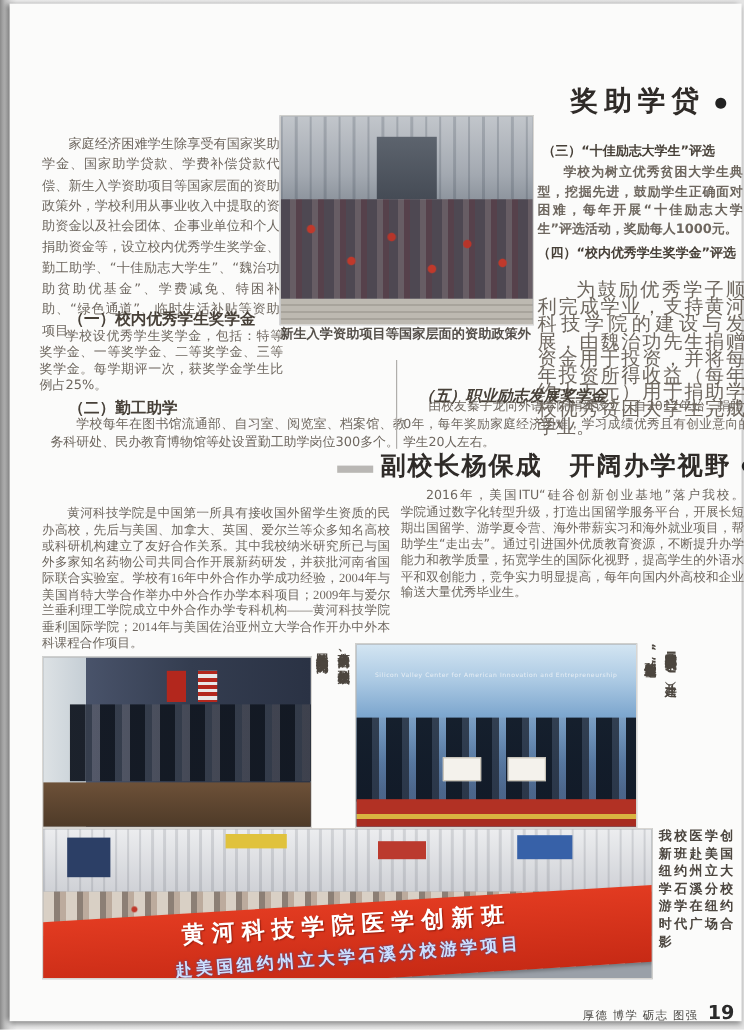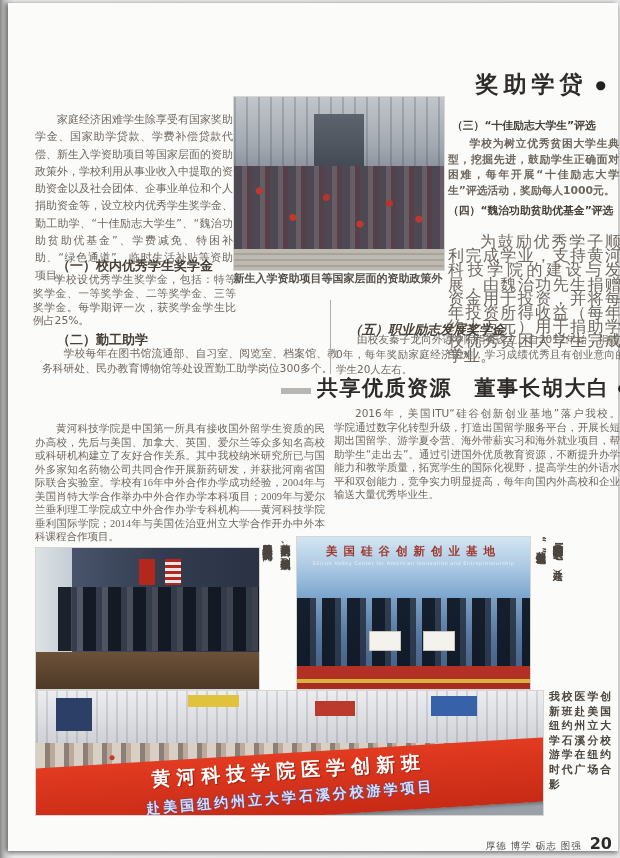--- a/index.html
+++ b/index.html
@@ -125,52 +125,51 @@
 
 <p class="abs subhead" style="left:57px;top:257px;">（一）校内优秀学生奖学金</p>
 <p class="abs para" style="left:33px;top:273px;width:203px;line-height:13.8px;">学校设优秀学生奖学金，包括：特等奖学金、一等奖学金、二等奖学金、三等奖学金。每学期评一次，获奖学金学生比例占25%。</p>
 
 <p class="abs subhead" style="left:57px;top:331px;">（二）勤工助学</p>
 <p class="abs para" style="left:42px;top:347px;width:296px;line-height:14.6px;">学校每年在图书馆流通部、自习室、阅览室、档案馆、教务科研处、民办教育博物馆等处设置勤工助学岗位300多个。</p>
 
 <p class="abs subhead" style="left:452px;top:119px;font-size:10.8px;">（三）“十佳励志大学生”评选</p>
 <p class="abs para" style="left:448px;top:136px;width:171px;line-height:15.5px;font-weight:bold;">学校为树立优秀贫困大学生典型，挖掘先进，鼓励学生正确面对困难，每年开展“十佳励志大学生”评选活动，奖励每人1000元。</p>
 
-<p class="abs subhead wrap" style="left:448px;top:203px;width:173px;font-size:10.8px;">（四）“魏治功助贫助优基金”评选</p>
+<p class="abs subhead wrap" style="left:448px;top:203px;width:173px;font-size:10.8px;">（四）“校内优秀学生奖学金”评选</p>
 <p class="abs para" style="left:448px;top:235px;width:173px;line-height:14.2px;font-size:16px;">为鼓励优秀学子顺利完成学业，支持黄河科技学院的建设与发展，由魏治功先生捐赠资金用于投资，并将每年投资所得收益（每年约十万元）用于捐助学校优秀贫困大学生完成学业。</p>
 
 <div class="abs vline" style="left:330px;top:300px;height:74px;"></div>
 
 <p class="abs subhead" style="left:349px;top:321px;font-style:italic;">（五）职业励志发展奖学金</p>
 <p class="abs para" style="left:336px;top:332px;width:290px;line-height:15px;font-size:10.5px;">由校友秦子龙向外语学院捐资设立。自2012年始，捐赠10年，每年奖励家庭经济困难，学习成绩优秀且有创业意向的学生20人左右。</p>
 
 <div class="abs h2dash" style="left:281px;top:388px;width:30px;height:6px;"></div>
 <div class="abs h1" style="left:317px;top:374px;font-size:21px;letter-spacing:1.5px;">
-  <span>共享优质资源　董事长胡大白</span><span class="dot">●</span>
+  <span>副校长杨保成　开阔办学视野</span><span class="dot">●</span>
 </div>
 
 <p class="abs para" style="left:35px;top:422px;width:290px;line-height:13.5px;font-size:10.5px;font-family:Liberation Serif, serif;">黄河科技学院是中国第一所具有接收国外留学生资质的民办高校，先后与美国、加拿大、英国、爱尔兰等众多知名高校或科研机构建立了友好合作关系。其中我校纳米研究所已与国外多家知名药物公司共同合作开展新药研发，并获批河南省国际联合实验室。学校有16年中外合作办学成功经验，2004年与美国肖特大学合作举办中外合作办学本科项目；2009年与爱尔兰垂利理工学院成立中外合作办学专科机构——黄河科技学院垂利国际学院；2014年与美国佐治亚州立大学合作开办中外本科课程合作项目。</p>
 <p class="abs para" style="left:334px;top:407px;width:286px;line-height:13.5px;font-size:10.5px;">2016年，美国ITU“硅谷创新创业基地”落户我校。　　　　学院通过数字化转型升级，打造出国留学服务平台，开展长短期出国留学、游学夏令营、海外带薪实习和海外就业项目，帮助学生“走出去”。通过引进国外优质教育资源，不断提升办学能力和教学质量，拓宽学生的国际化视野，提高学生的外语水平和双创能力，竞争实力明显提高，每年向国内外高校和企业输送大量优秀毕业生。</p>
 
 <div class="abs photo" style="left:35px;top:547px;width:223px;height:141px;">
   <div class="pb-base"></div>
   <div class="pb-flag-red"></div>
   <div class="pb-flag-us"></div>
   <div class="pb-people"></div>
   <div class="pb-table"></div>
 </div>
 
 <div class="abs vcap" style="left:257px;top:536px;height:156px;">
   <span>董事长胡大白、副校长杨保成</span>
   <span>赴美国佐治亚州立大学交流访问</span>
 </div>
 
 <div class="abs photo" style="left:296px;top:536px;width:233px;height:152px;">
   <div class="pc-board"></div>
-  <div class="pc-title">美国硅谷创新创业基地</div>
   <div class="pc-en">Silicon Valley Center for American Innovation and Entrepreneurship</div>
   <div class="pc-people"></div>
   <div class="pc-plaque" style="left:72px;bottom:38px;"></div>
   <div class="pc-plaque" style="left:126px;bottom:38px;"></div>
   <div class="pc-carpet"></div>
 </div>
 
 <div class="abs vcap" style="left:531px;top:536px;height:174px;font-size:9.8px;line-height:14px;">
   <span>我校与美国国际科技大学（ITU）共建</span>
   <span>“硅谷创新创业基地”◀</span>
@@ -186,14 +185,14 @@
   <div class="pd-banner">
     <div class="pd-banner-l1">黄河科技学院医学创新班</div>
     <div class="pd-banner-l2">赴美国纽约州立大学石溪分校游学项目</div>
   </div>
 </div>
 
 <p class="abs" style="left:549px;top:690px;width:62px;margin:0;font-size:10.8px;line-height:14.6px;font-weight:600;color:#4c463f;word-break:break-all;text-align:justify;">我校医学创新班赴美国纽约州立大学石溪分校游学在纽约时代广场合影</p>
 
 <div class="abs footer" style="right:8px;top:834px;">
   <span class="motto">厚德 博学 砺志 图强</span>
-  <span class="pageno">20</span>
+  <span class="pageno">19</span>
 </div>
 
 </body></html>

